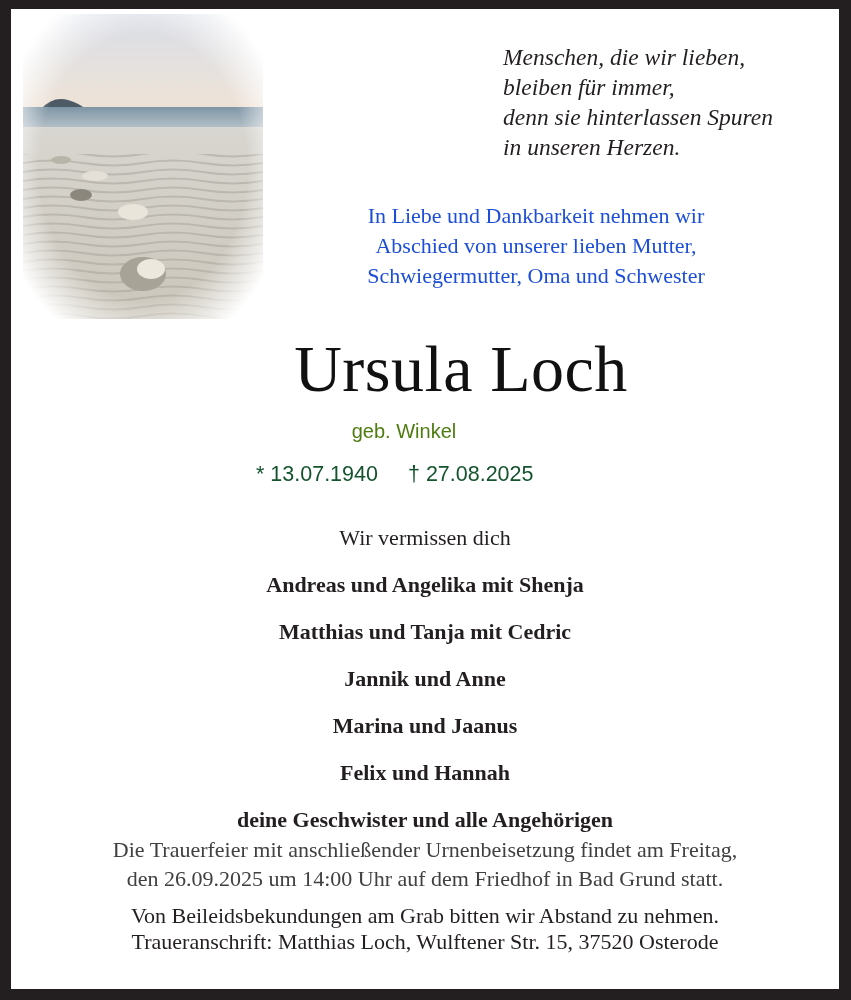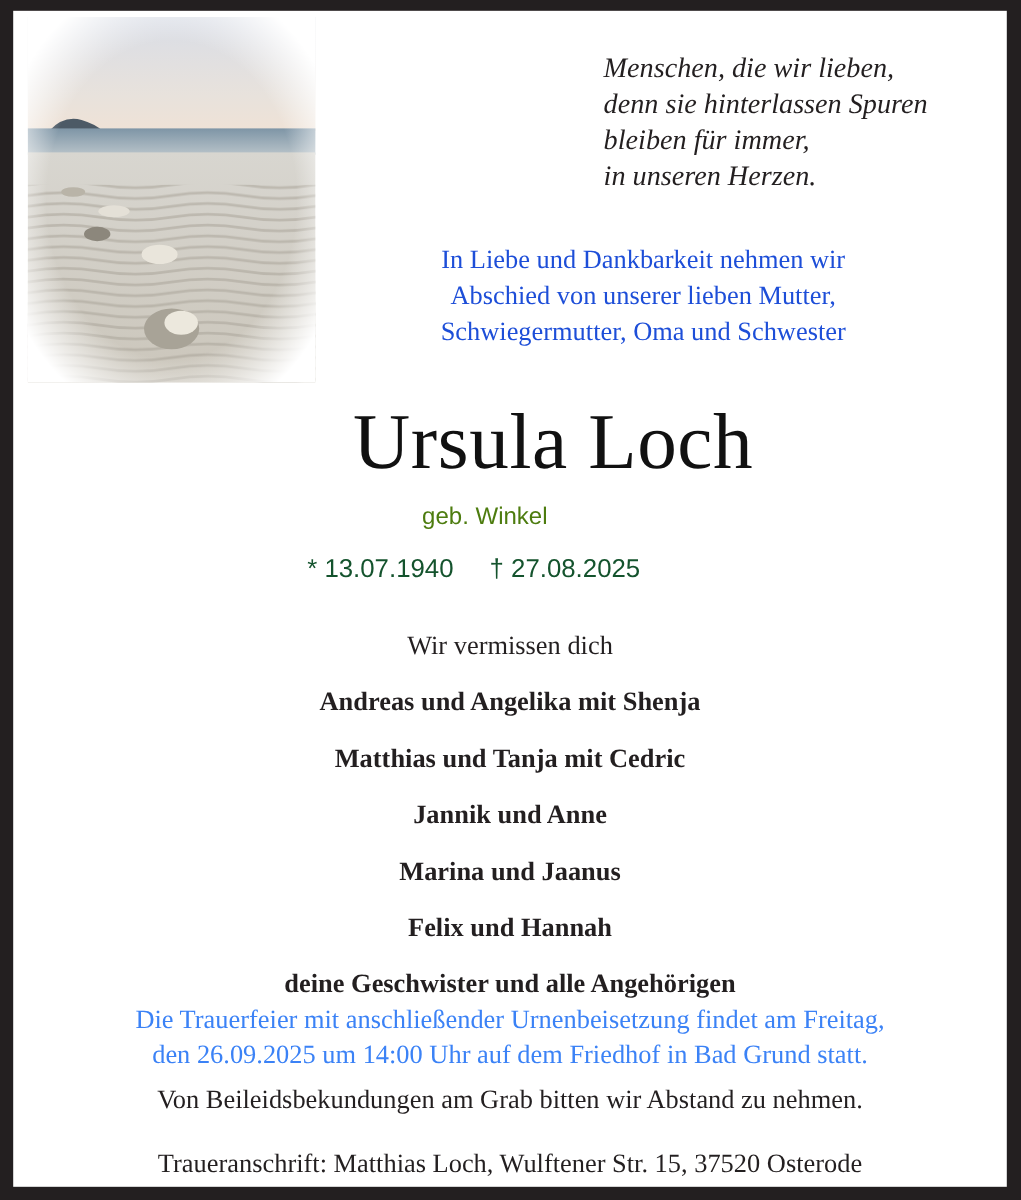--- a/index.html
+++ b/index.html
@@ -43,29 +43,29 @@
     font-family: "Liberation Sans", sans-serif; font-size: 21.5px; line-height: 30px; color: #14532d;
   }
   .dates .gap { display: inline-block; width: 30px; }
   .mourners {
     position: absolute; left: 0; width: 828px; top: 511px; text-align: center;
   }
   .mourners .lead { font-size: 22px; line-height: 35px; }
   .mourners .row { font-weight: bold; font-size: 22px; line-height: 35px; margin-top: 12px; }
   .service {
     position: absolute; left: 0; width: 828px; top: 826px; text-align: center;
-    font-size: 22px; line-height: 29px; color: #3b82f6;
+    font-size: 22px; line-height: 29px; color: #404040;
   }
   .note {
     position: absolute; left: 0; width: 828px; top: 892px; text-align: center;
     font-size: 22px; line-height: 29px; color: #231f20;
   }
   .address {
     position: absolute; left: 0; width: 828px; top: 918px; text-align: center;
-    font-size: 22px; line-height: 29px; color: #231f20; margin-top: 28px;
+    font-size: 22px; line-height: 29px; color: #231f20;
   }
 </style>
 </head>
 <body>
 
 <div class="frame">
 
   <div class="photo">
     <svg width="240" height="305" viewBox="0 0 240 305" xmlns="http://www.w3.org/2000/svg">
       <defs>
@@ -100,22 +100,22 @@
       <ellipse cx="58" cy="181" rx="11" ry="6" fill="#8c877c"></ellipse>
       <ellipse cx="110" cy="198" rx="15" ry="8" fill="#e9e5db"></ellipse>
       <ellipse cx="120" cy="260" rx="23" ry="17" fill="#a8a397"></ellipse>
       <ellipse cx="128" cy="255" rx="14" ry="10" fill="#ece8dd"></ellipse>
       <rect x="0" y="0" width="240" height="305" fill="url(#fade)"></rect>
     </svg>
   </div>
 
   <div class="poem">
     <div>Menschen, die wir lieben,</div>
+    <div>bleiben für immer,</div>
     <div>denn sie hinterlassen Spuren</div>
-    <div>bleiben für immer,</div>
     <div>in unseren Herzen.</div>
   </div>
 
   <div class="intro">
     <div>In Liebe und Dankbarkeit nehmen wir</div>
     <div>Abschied von unserer lieben Mutter,</div>
     <div>Schwiegermutter, Oma und Schwester</div>
   </div>
 
   <div class="name">Ursula Loch</div>

